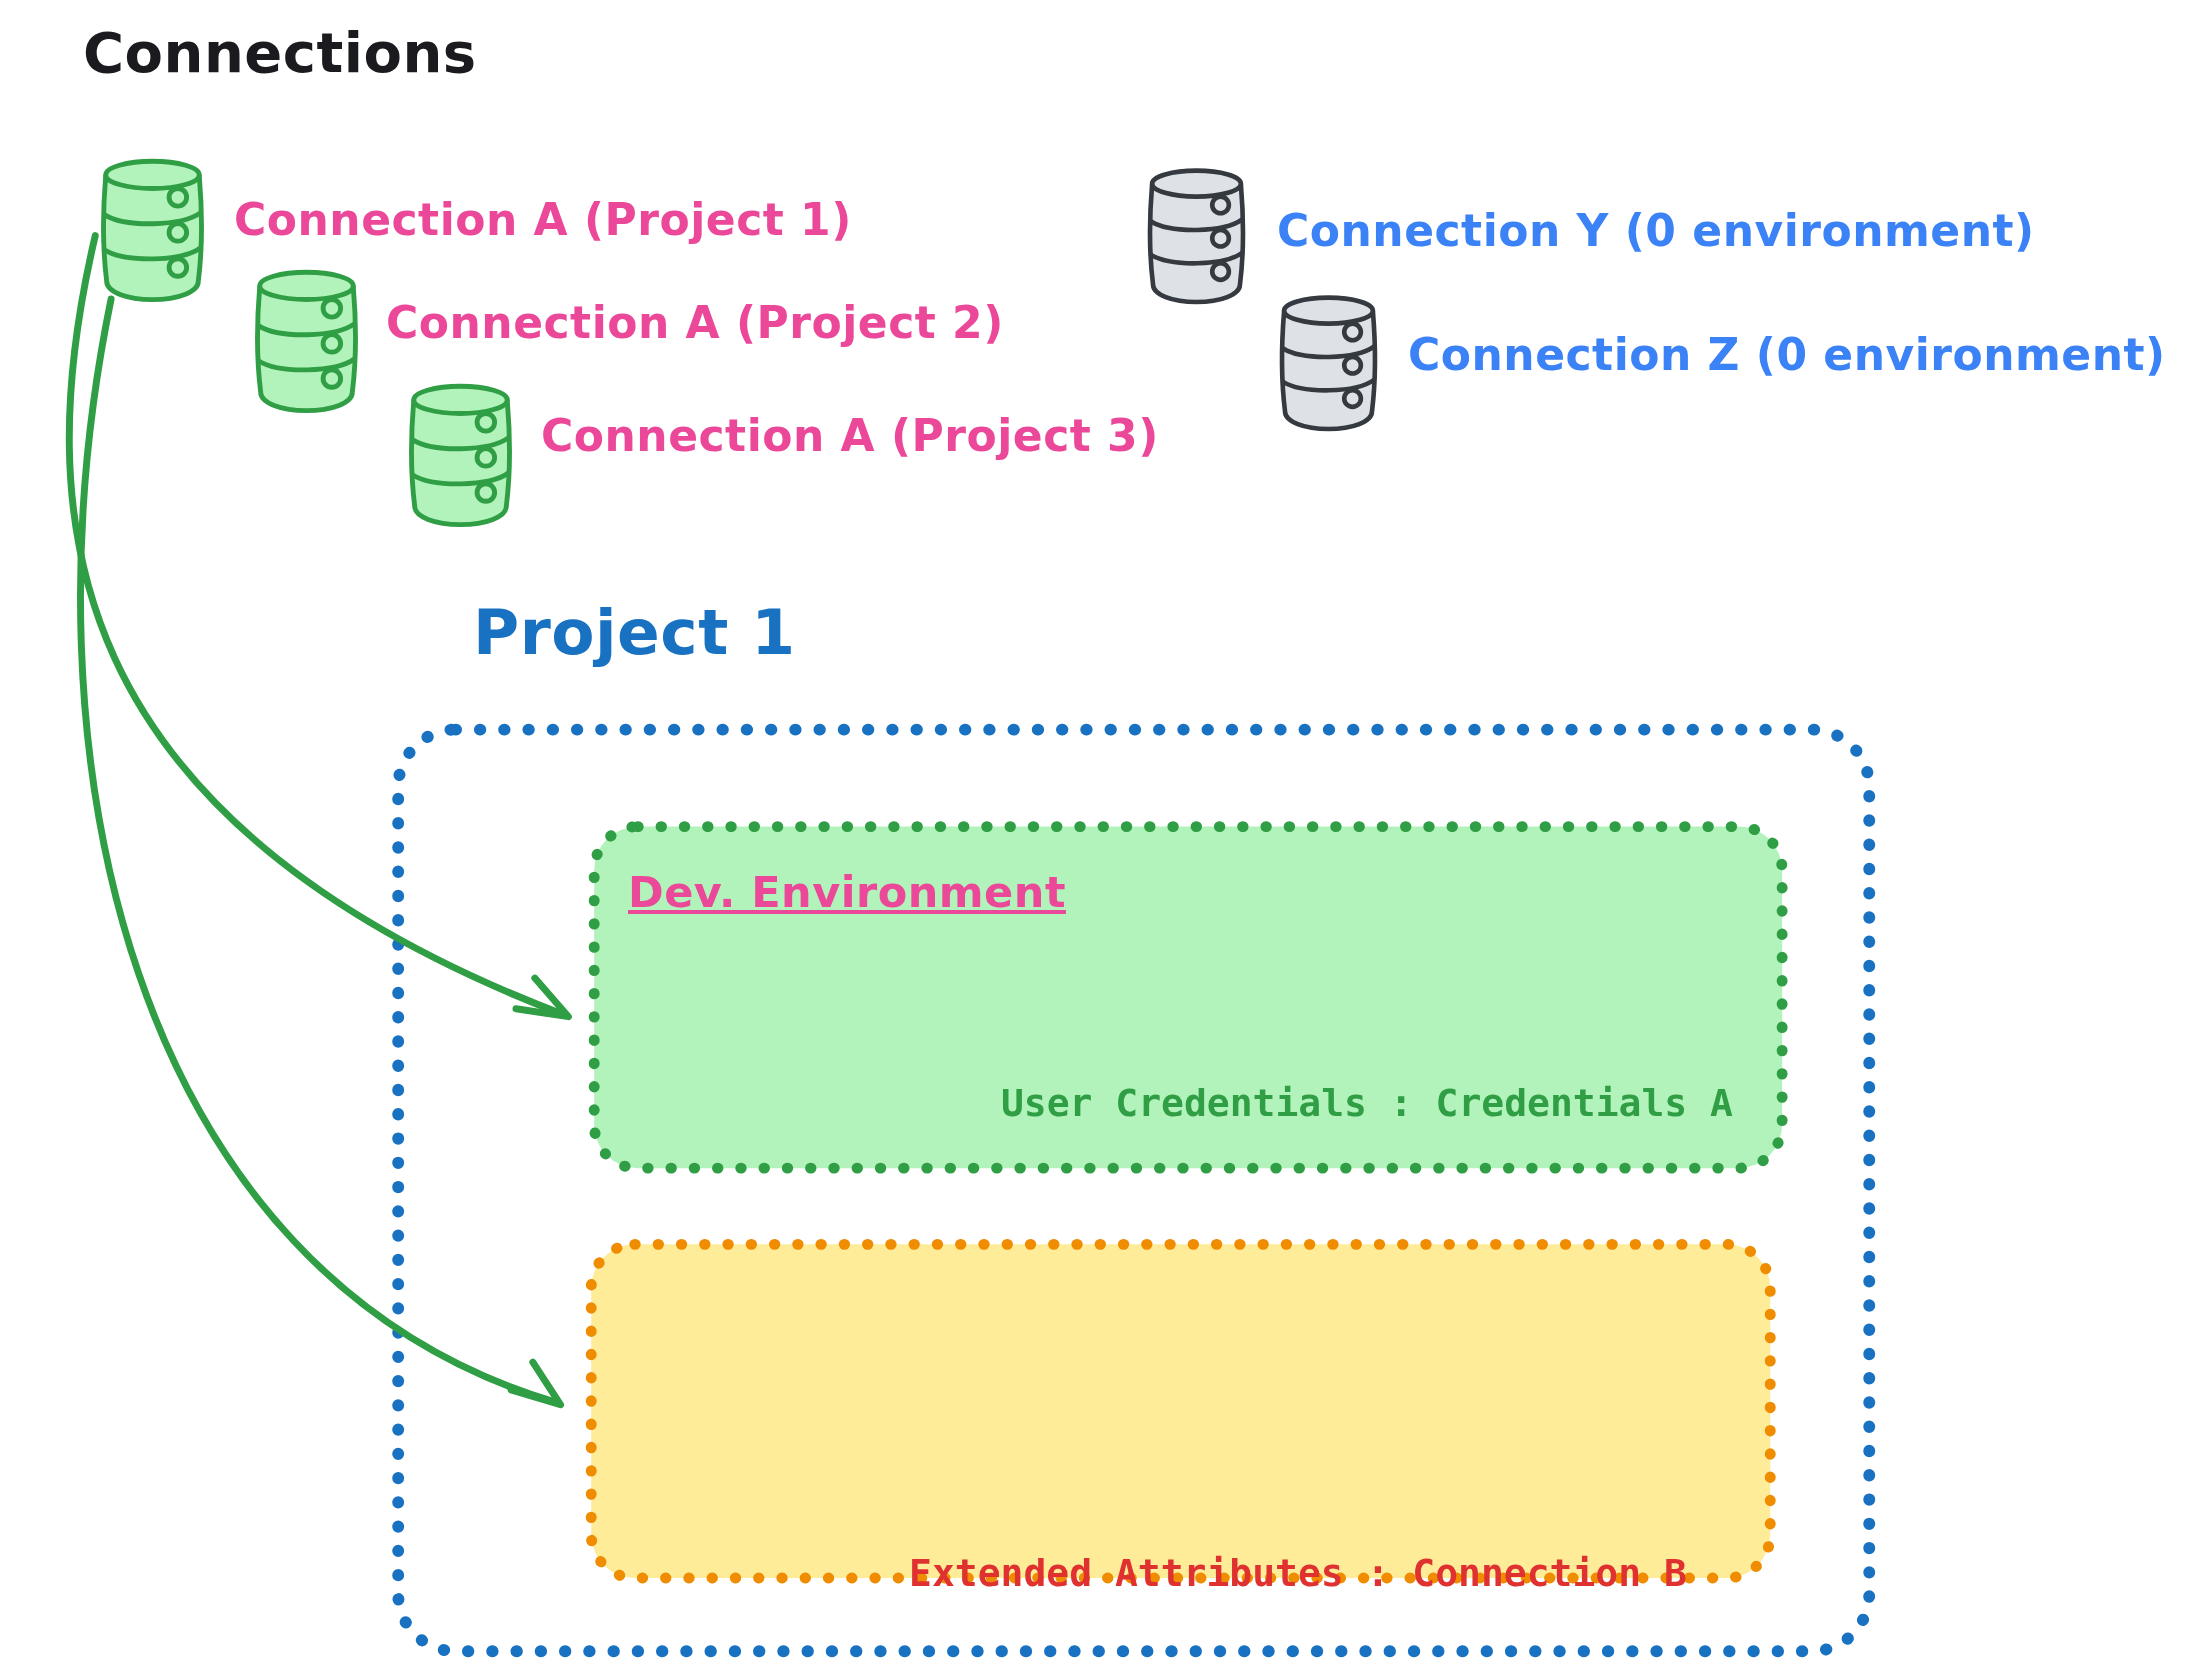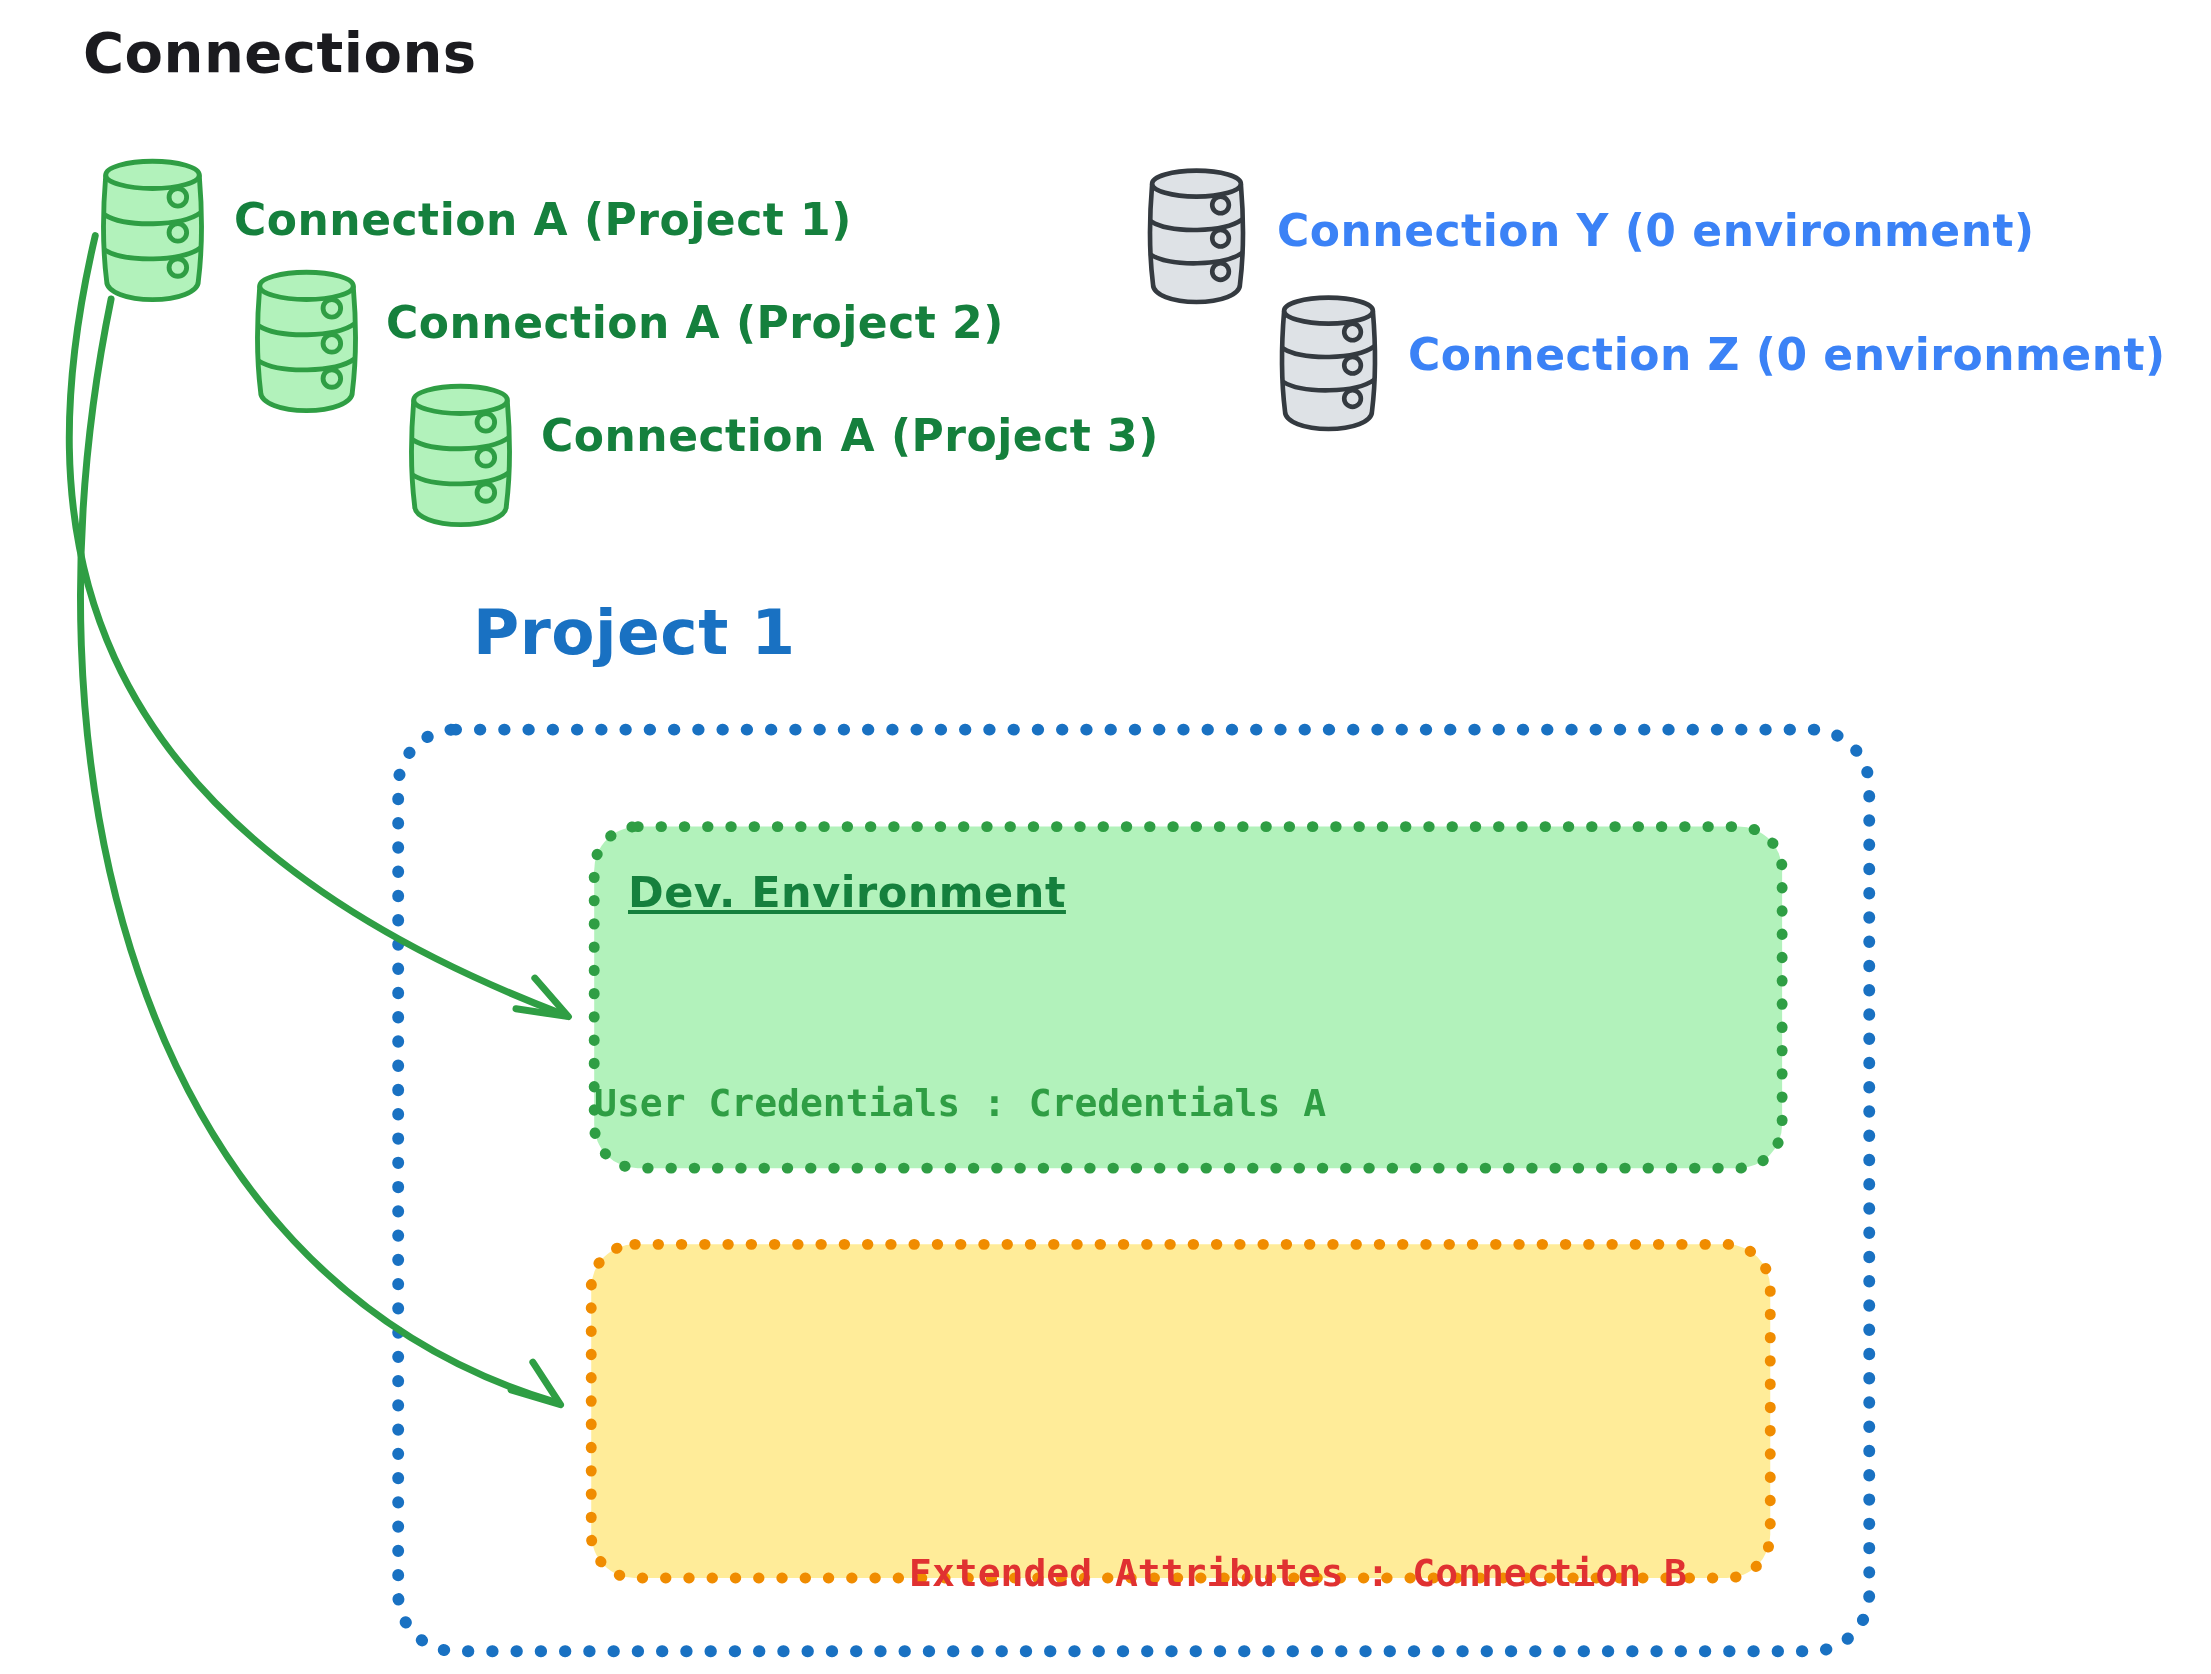--- a/index.html
+++ b/index.html
@@ -12,21 +12,21 @@
     border-radius:29px;
   }
   .abs{position:absolute;}
   .hand{font-family:"DejaVu Sans", sans-serif;font-weight:600;letter-spacing:0.5px;white-space:nowrap;}
   .mono{font-family:"DejaVu Sans Mono", monospace;font-weight:700;white-space:pre;}
 
   .main-title{left:83px;top:20px;font-size:56px;font-weight:700;color:#1b1b1f;}
   .project-title{left:473px;top:596px;font-size:63px;font-weight:700;color:#1971c2;text-align:right;}
 
   .conn-label{font-size:44px;}
-  .green-text{color:#15803d;}
+  .green-text{color:#ec4899;}
   .black-text{color:#3b82f6;}
   .orange-text{color:#e8890c;}
 
   .lbl-g1{left:234px;top:194px;}
   .lbl-g2{left:386px;top:297px;}
   .lbl-g3{left:541px;top:410px;text-align:right;}
   .lbl-y{left:1277px;top:205px;}
   .lbl-z{left:1408px;top:329px;}
 
   .db{position:absolute;}
@@ -41,21 +41,21 @@
   .db-gray .body,.db-gray .top{fill:#dee2e6;stroke:#343a40;}
   .db-gray .line,.db-gray .dot{fill:none;stroke:#343a40;}
   .db .body,.db .top,.db .line,.db .dot{stroke-width:5;stroke-linecap:round;stroke-linejoin:round;}
 
   .overlay{left:0;top:0;width:2212px;height:1674px;pointer-events:none;}
 
   .env-title{font-size:43px;}
   .dev-title{left:628px;top:867px;text-decoration:underline;}
   .prod-title{left:640px;top:1283px;}
 
-  .dev-cred{left:594px;top:1081px;width:1139px;font-size:38px;color:#2f9e44;}
+  .dev-cred{left:594px;top:1081px;width:1139px;text-align:right;font-size:38px;color:#2f9e44;}
   .prod-cred{left:909px;top:1441px;font-size:38px;color:#e03131;line-height:53px;}
 </style>
 </head>
 <body>
 
 <div class="canvas">
 
   <svg class="abs overlay" viewBox="0 0 2234 1691" xmlns="http://www.w3.org/2000/svg">
 
     <rect x="402" y="737" width="1486" height="931" rx="58" fill="none" stroke="#1971c2" stroke-width="12" stroke-dasharray="0.5 24" stroke-linecap="round"></rect>

